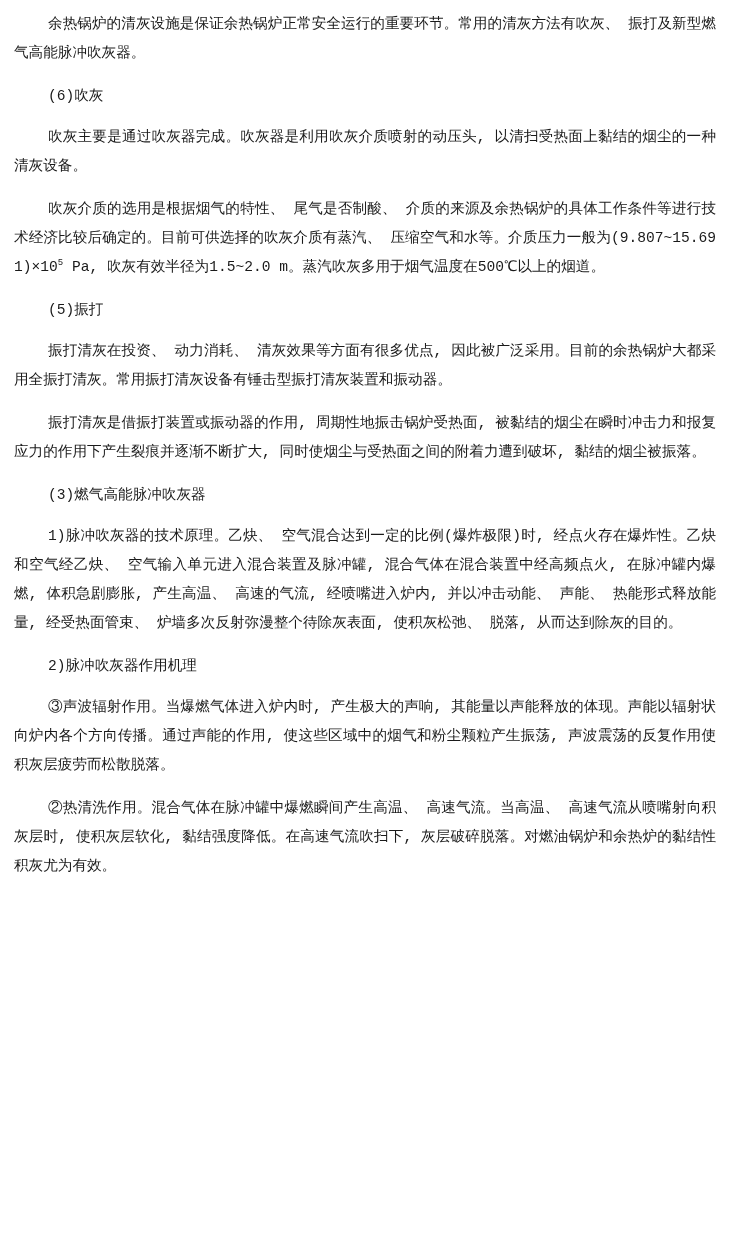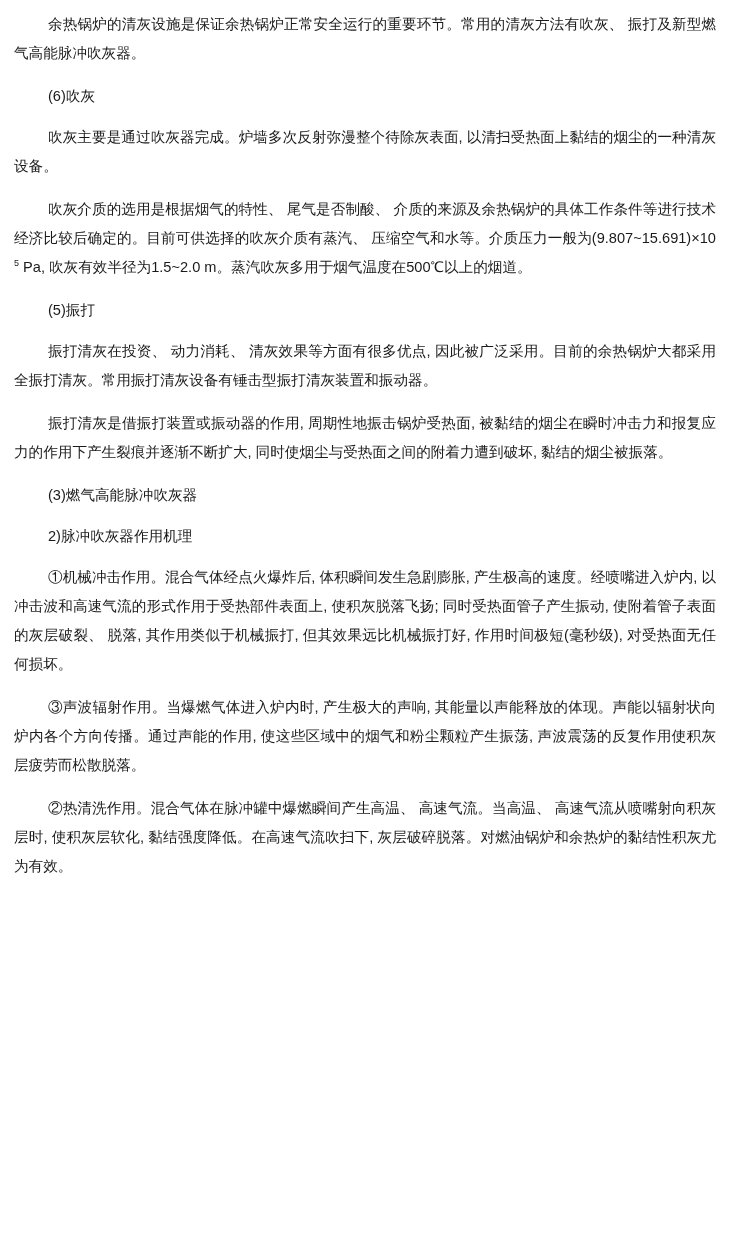--- a/index.html
+++ b/index.html
@@ -9,21 +9,21 @@
     }
     body {
       width: 730px;
       height: 1239px;
       overflow: hidden;
     }
     .doc {
       position: relative;
       padding: 10px 14px 0 14px;
       width: 702px;
-      font-family: Liberation Sans, sans-serif;
+      font-family: Liberation Mono, monospace;
       font-size: 14.6px;
       line-height: 29px;
       color: #1a1a1a;
     }
     .doc p {
       margin: 0 0 14px 0;
       text-indent: 34px;
       text-align: justify;
       text-justify: inter-ideograph;
       word-break: break-all;
@@ -32,23 +32,23 @@
       margin-bottom: 12px;
     }
     sup { font-size: 9px; line-height: 0; vertical-align: 6px; }
   </style>
 </head>
 <body>
 
 <div class="doc">
   <p>余热锅炉的清灰设施是保证余热锅炉正常安全运行的重要环节。常用的清灰方法有吹灰、 振打及新型燃气高能脉冲吹灰器。</p>
   <p class="heading">(6)吹灰</p>
-  <p>吹灰主要是通过吹灰器完成。炉墙多次反射弥漫整个待除灰表面, 以清扫受热面上黏结的烟尘的一种清灰设备。</p>
+  <p>吹灰主要是通过吹灰器完成。吹灰器是利用吹灰介质喷射的动压头, 以清扫受热面上黏结的烟尘的一种清灰设备。</p>
   <p><span>吹灰介质的选用是根据烟气的特性、 尾气是否制酸、 介质的来源及余热锅炉的具体工作条件等进行技术经济比较后确定的。目前可供选择的吹灰介质有蒸汽、 压缩空气和水等。介质压力一般为(9.807~15.691)×10</span><sup>5</sup><span> Pa, 吹灰有效半径为1.5~2.0 m。蒸汽吹灰多用于烟气温度在500℃以上的烟道。</span></p>
   <p class="heading">(5)振打</p>
   <p>振打清灰在投资、 动力消耗、 清灰效果等方面有很多优点, 因此被广泛采用。目前的余热锅炉大都采用全振打清灰。常用振打清灰设备有锤击型振打清灰装置和振动器。</p>
   <p>振打清灰是借振打装置或振动器的作用, 周期性地振击锅炉受热面, 被黏结的烟尘在瞬时冲击力和报复应力的作用下产生裂痕并逐渐不断扩大, 同时使烟尘与受热面之间的附着力遭到破坏, 黏结的烟尘被振落。</p>
   <p class="heading">(3)燃气高能脉冲吹灰器</p>
+  <p>1)脉冲吹灰器的技术原理。乙炔、 空气混合达到一定的比例(爆炸极限)时, 经点火存在爆炸性。乙炔和空气经乙炔、 空气输入单元进入混合装置及脉冲罐, 混合气体在混合装置中经高频点火, 在脉冲罐内爆燃, 体积急剧膨胀, 产生高温、 高速的气流, 经喷嘴进入炉内, 并以冲击动能、 声能、 热能形式释放能量, 经受热面管束、 炉墙多次反射弥漫整个待除灰表面, 使积灰松弛、 脱落, 从而达到除灰的目的。</p>
   <p class="heading">2)脉冲吹灰器作用机理</p>
-  <p>①机械冲击作用。混合气体经点火爆炸后, 体积瞬间发生急剧膨胀, 产生极高的速度。经喷嘴进入炉内, 以冲击波和高速气流的形式作用于受热部件表面上, 使积灰脱落飞扬; 同时受热面管子产生振动, 使附着管子表面的灰层破裂、 脱落, 其作用类似于机械振打, 但其效果远比机械振打好, 作用时间极短(毫秒级), 对受热面无任何损坏。</p>
   <p>③声波辐射作用。当爆燃气体进入炉内时, 产生极大的声响, 其能量以声能释放的体现。声能以辐射状向炉内各个方向传播。通过声能的作用, 使这些区域中的烟气和粉尘颗粒产生振荡, 声波震荡的反复作用使积灰层疲劳而松散脱落。</p>
   <p>②热清洗作用。混合气体在脉冲罐中爆燃瞬间产生高温、 高速气流。当高温、 高速气流从喷嘴射向积灰层时, 使积灰层软化, 黏结强度降低。在高速气流吹扫下, 灰层破碎脱落。对燃油锅炉和余热炉的黏结性积灰尤为有效。</p>
 </div>
 
 </body></html>

